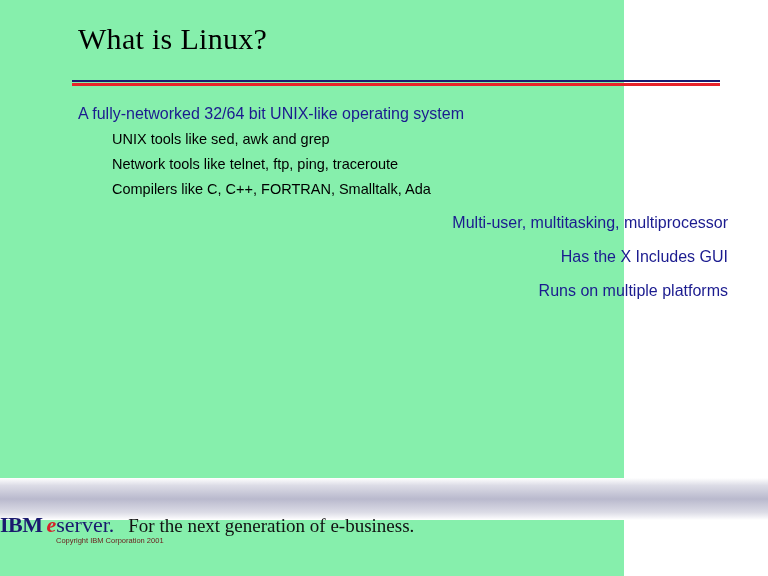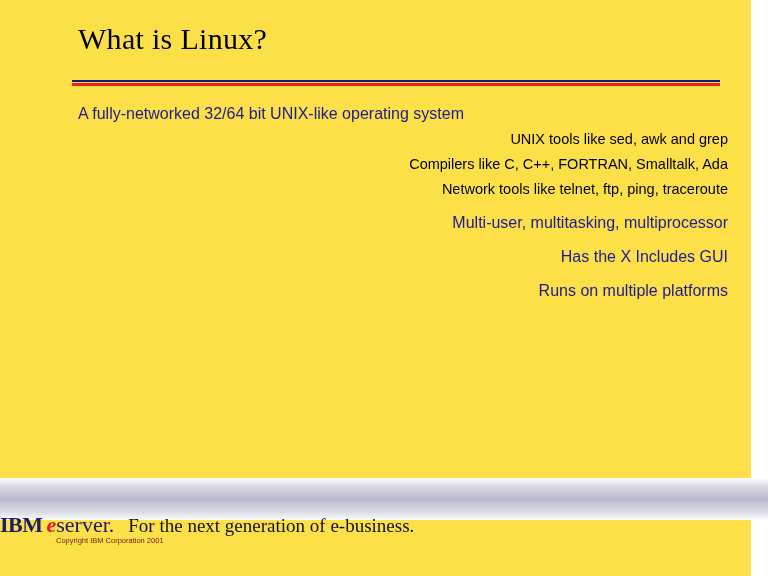--- a/index.html
+++ b/index.html
@@ -10,23 +10,23 @@
   body {
     width: 768px;
     height: 576px;
     font-family: "Liberation Sans", sans-serif;
     overflow: hidden;
     position: relative;
   }
   .slide {
     position: absolute;
     left: 0; top: 0;
-    width: 751px;
+    width: 624px;
     height: 576px;
-    background: #fde047;
+    background: #86efac;
   }
   .slide-title {
     position: absolute;
     left: 78px;
     top: 22px;
     font-family: "Liberation Serif", serif;
     font-size: 30px;
     color: #000000;
     letter-spacing: 0.3px;
   }
@@ -64,21 +64,20 @@
     line-height: 1.25;
     white-space: nowrap;
   }
   .lvl1.spaced {
     margin-top: 14px;
     text-align: right;
   }
   .sub-list {
     margin: 6px 0 2px 0;
     padding: 0;
-    text-align: right;
   }
   .lvl2 {
     font-size: 14.5px;
     color: #000000;
     margin: 0 0 6px 34px;
     line-height: 1.3;
     white-space: nowrap;
   }
   .footer-band {
     position: absolute;
@@ -141,22 +140,22 @@
   <div class="title-rule">
     <div class="dark"></div>
     <div class="red"></div>
   </div>
 
   <div class="body-area">
 
     <p class="lvl1">A fully-networked 32/64 bit UNIX-like operating system</p>
     <div class="sub-list">
       <p class="lvl2">UNIX tools like sed, awk and grep</p>
+      <p class="lvl2">Network tools like telnet, ftp, ping, traceroute</p>
       <p class="lvl2">Compilers like C, C++, FORTRAN, Smalltalk, Ada</p>
-      <p class="lvl2">Network tools like telnet, ftp, ping, traceroute</p>
     </div>
 
     <p class="lvl1 spaced">Multi-user, multitasking, multiprocessor</p>
     <p class="lvl1 spaced">Has the X Includes GUI</p>
     <p class="lvl1 spaced">Runs on multiple platforms</p>
 
   </div>
 
   <div class="footer-band"></div>
 

